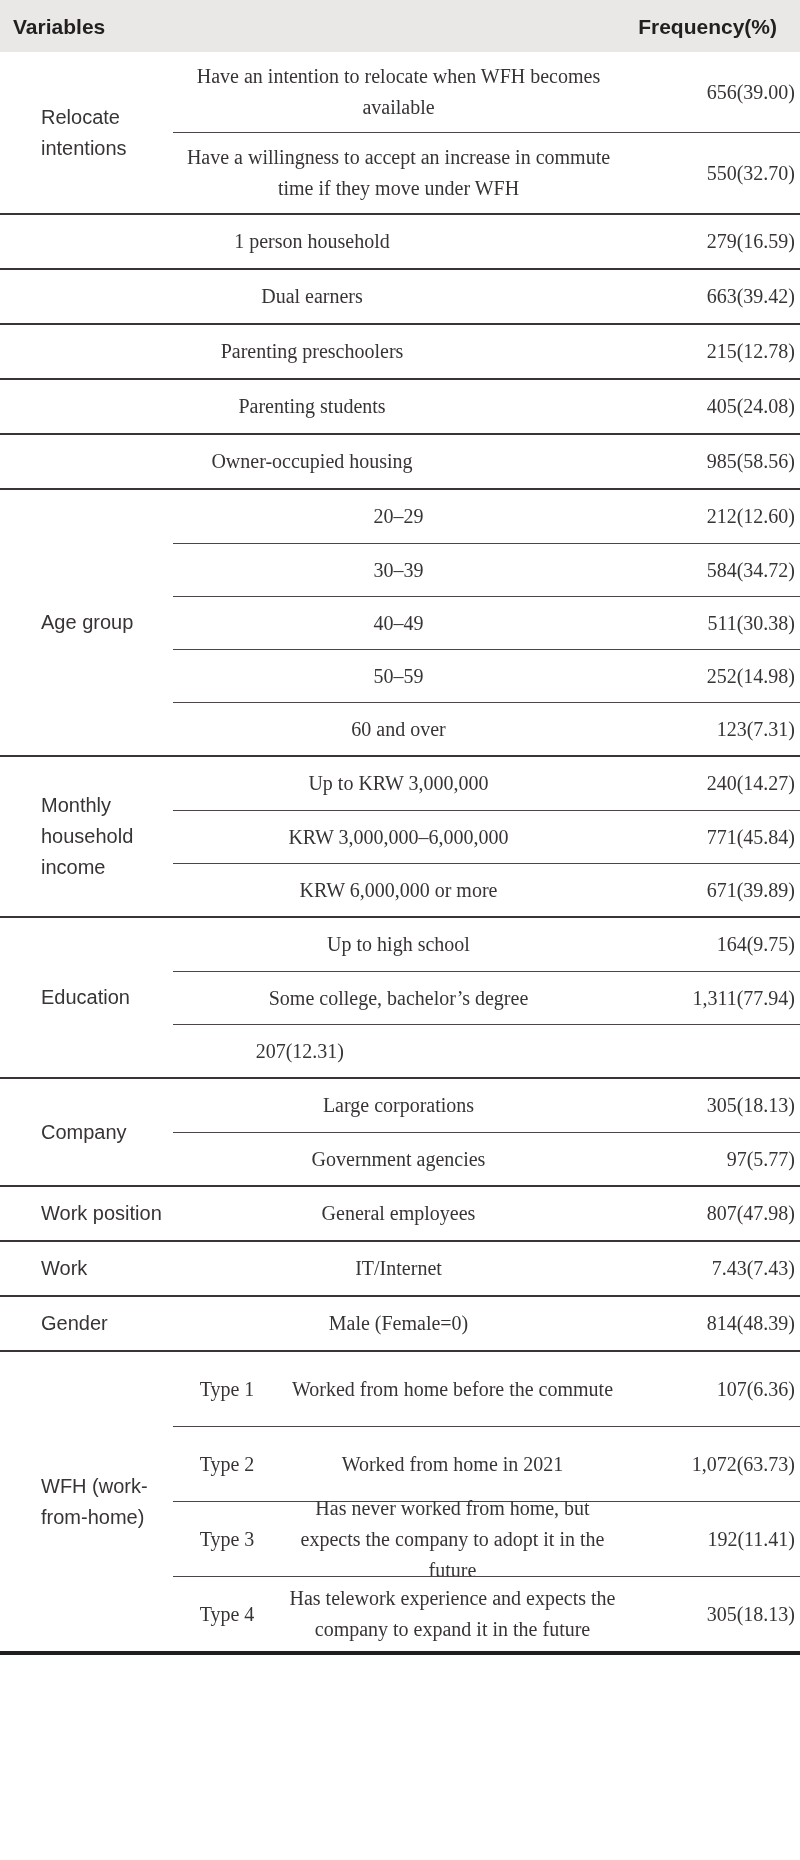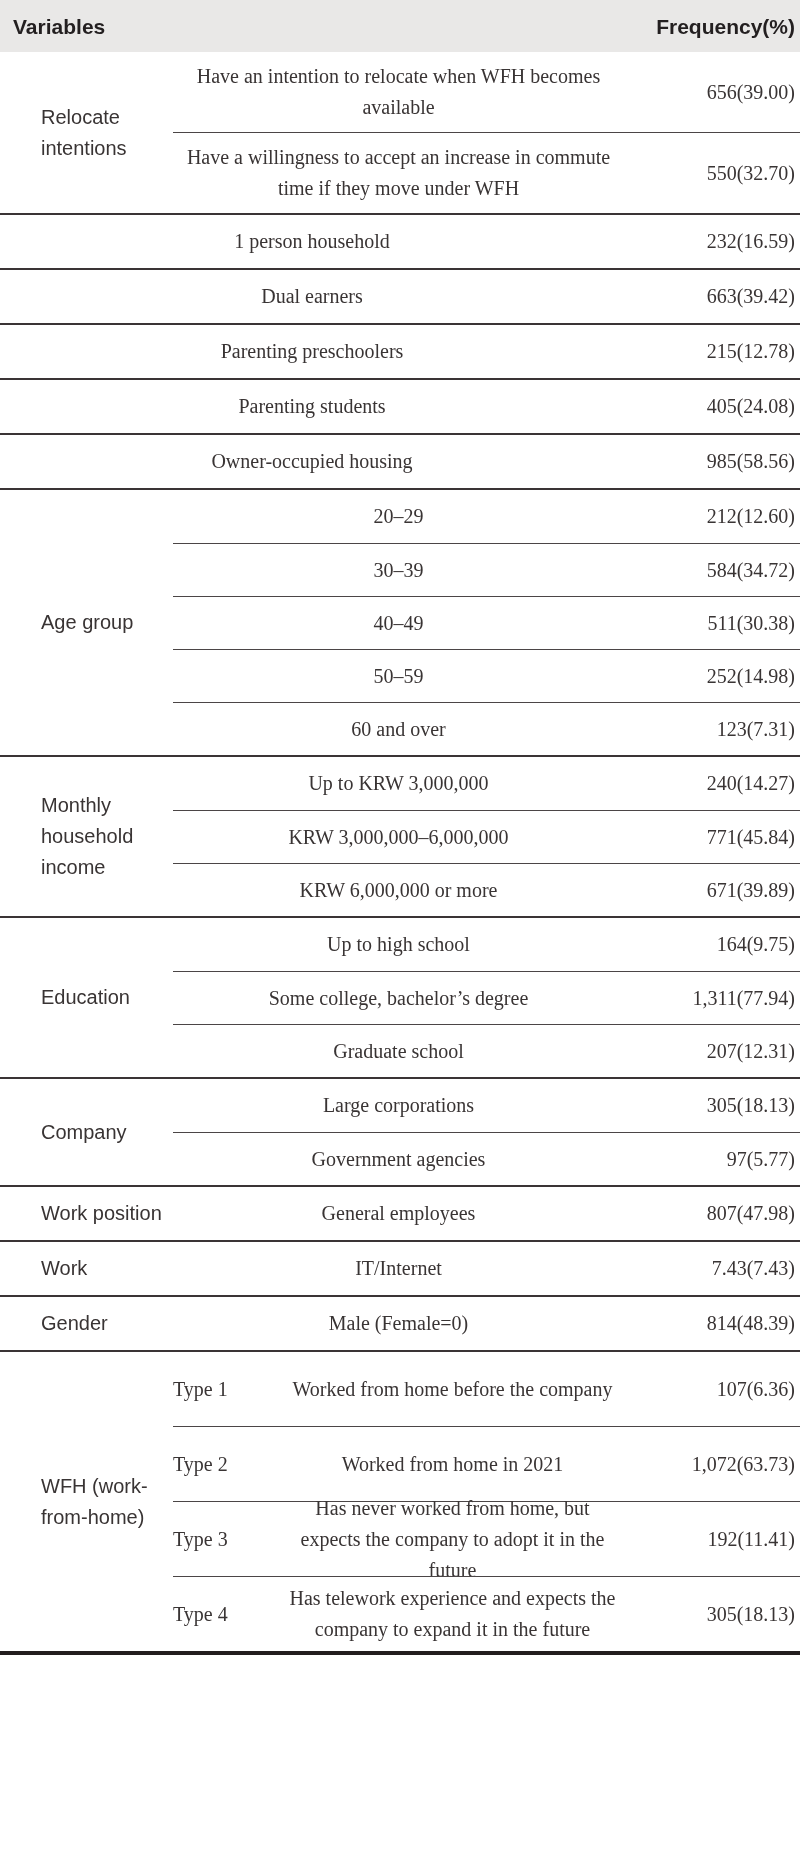--- a/index.html
+++ b/index.html
@@ -18,21 +18,21 @@
     align-items: center;
     background: #e9e8e7;
     min-height: 52px;
     box-sizing: border-box;
     padding: 8px 0;
     font-weight: 700;
     font-size: 21px;
     color: #231f20;
   }
   .h-var { flex: 1; padding-left: 13px; }
-  .h-freq { padding-right: 5px; text-align: right; white-space: nowrap; }
+  .h-freq { padding-right: 23px; text-align: right; white-space: nowrap; }
 
   
   .group {
     display: flex;
     align-items: stretch;
     border-top: 2px solid #3a3435;
   }
   .group:first-child { border-top: none; }
   .glabel {
     width: 140px;
@@ -56,21 +56,21 @@
     display: flex;
     align-items: center;
     min-height: 53px;
     box-sizing: border-box;
     padding: 9px 0;
   }
   .row:not(:first-child) { border-top: 1px solid #4b4546; }
   .type {
     width: 108px;
     flex: none;
-    text-align: left;
+    text-align: center;
   }
   .desc {
     flex: 1;
     min-width: 0;
     text-align: center;
     padding: 0 4px;
   }
   .freq {
     width: 176px;
     flex: none;
@@ -103,21 +103,21 @@
           <div class="row">
             <div class="desc">Have a willingness to accept an increase in commute time if they move under WFH</div>
             <div class="freq">550(32.70)</div>
           </div>
         </div>
       </div>
       <div class="group">
         <div class="rows">
           <div class="row">
             <div class="desc">1 person household</div>
-            <div class="freq">232(16.59)</div>
+            <div class="freq">279(16.59)</div>
           </div>
         </div>
       </div>
       <div class="group">
         <div class="rows">
           <div class="row">
             <div class="desc">Dual earners</div>
             <div class="freq">663(39.42)</div>
           </div>
         </div>
@@ -193,21 +193,20 @@
         <div class="rows">
           <div class="row">
             <div class="desc">Up to high school</div>
             <div class="freq">164(9.75)</div>
           </div>
           <div class="row">
             <div class="desc">Some college, bachelor’s degree</div>
             <div class="freq">1,311(77.94)</div>
           </div>
           <div class="row">
-            <div class="desc">Graduate school</div>
             <div class="freq">207(12.31)</div>
           </div>
         </div>
       </div>
       <div class="group">
         <div class="glabel">Company</div>
         <div class="rows">
           <div class="row">
             <div class="desc">Large corporations</div>
             <div class="freq">305(18.13)</div>
@@ -243,21 +242,21 @@
             <div class="desc">Male (Female=0)</div>
             <div class="freq">814(48.39)</div>
           </div>
         </div>
       </div>
       <div class="group">
         <div class="glabel">WFH (work-from-home)</div>
         <div class="rows">
           <div class="row">
             <div class="type">Type 1</div>
-            <div class="desc">Worked from home before the company</div>
+            <div class="desc">Worked from home before the commute</div>
             <div class="freq">107(6.36)</div>
           </div>
           <div class="row">
             <div class="type">Type 2</div>
             <div class="desc">Worked from home in 2021</div>
             <div class="freq">1,072(63.73)</div>
           </div>
           <div class="row">
             <div class="type">Type 3</div>
             <div class="desc">Has never worked from home, but expects the company to adopt it in the future</div>

